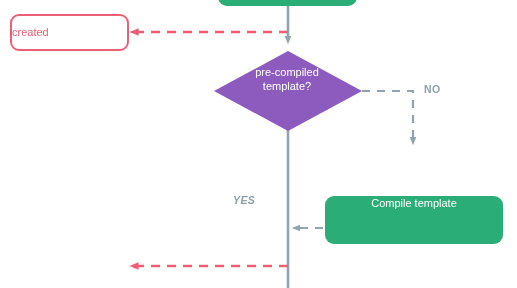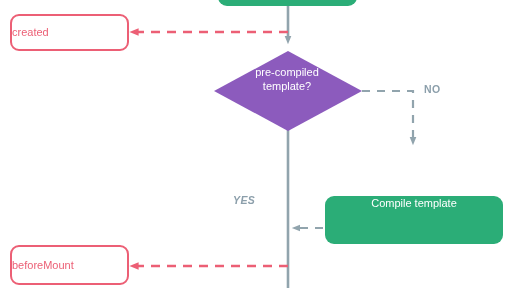--- a/index.html
+++ b/index.html
@@ -136,17 +136,14 @@
   </div>
 
   <div class="edge-label" id="label-no">NO</div>
 
   <div class="edge-label" id="label-yes">YES</div>
 
   <div class="node process-node" id="node-compile">
     <div>Compile template</div>
   </div>
 
-  <div class="node hook-node" id="node-beforemount">
-    <span>beforeMount</span>
-  </div>
 
 </div>
 
 </body></html>

